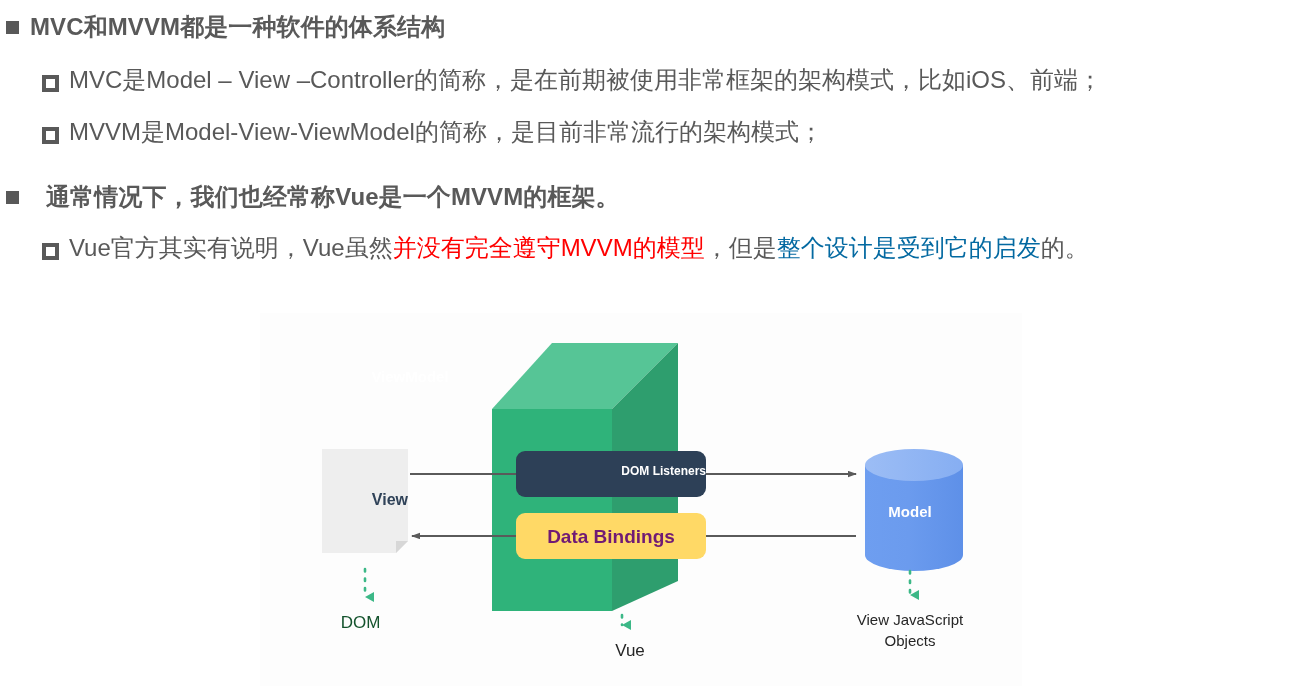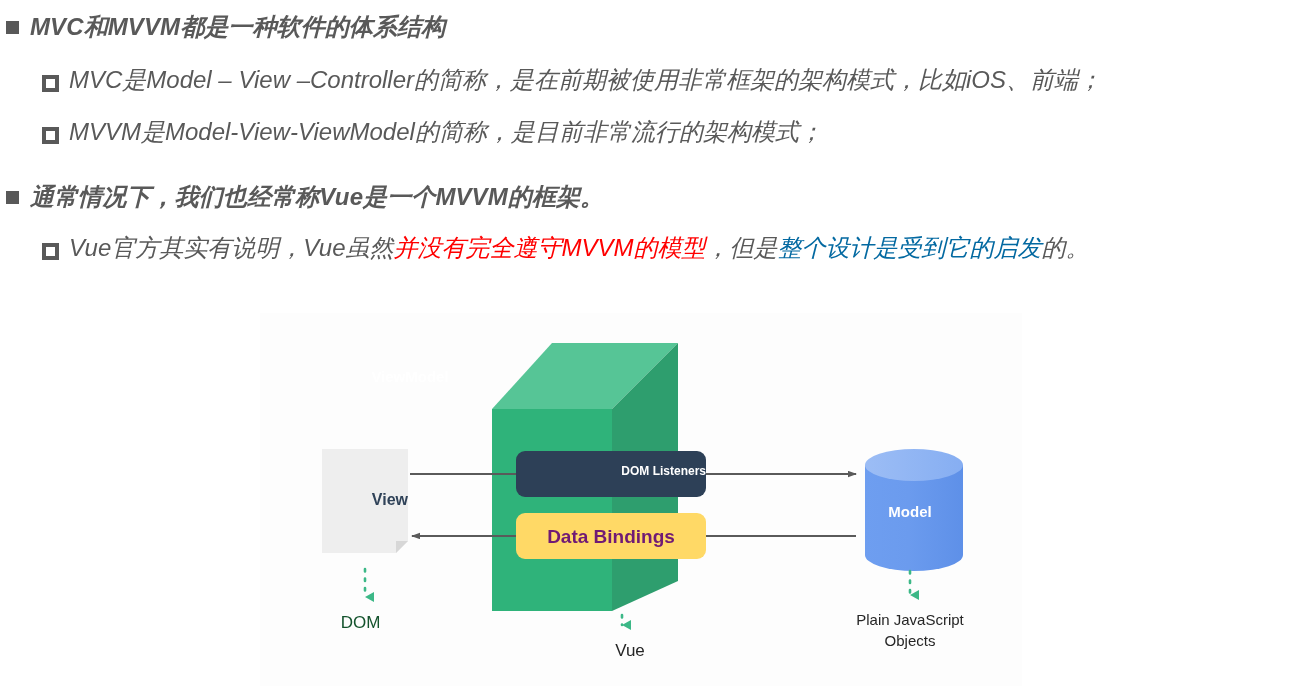--- a/index.html
+++ b/index.html
@@ -23,21 +23,20 @@
     left: 0;
     top: 0;
     width: 1303px;
     padding: 0;
   }
 
   .bullet-row {
     display: flex;
     align-items: flex-start;
     position: absolute;
-    font-style: italic;
   }
 
   
   .b1 { left: 6px; }
   .b1 .marker {
     width: 13px;
     height: 13px;
     background: #595959;
     flex: 0 0 auto;
     margin-top: 11px;
@@ -67,21 +66,21 @@
     font-size: 24px;
     font-weight: normal;
     color: #595959;
     line-height: 32px;
     white-space: nowrap;
   }
 
   .row-1 { top: 10px; }
   .row-2 { top: 64px; }
   .row-3 { top: 116px; }
-  .row-4 { top: 180px; }
+  .row-4 { top: 180px; gap: 16px; }
   .row-5 { top: 232px; }
 
   
   .diagram-wrap {
     position: absolute;
     left: 260px;
     top: 313px;
     width: 762px;
     height: 373px;
     background: #fdfdfd;
@@ -233,18 +232,18 @@
     </svg>
 
     <div class="dlabel lbl-viewmodel" data-bind="diagram.nodes.viewmodel">ViewModel</div>
     <div class="dlabel lbl-view" data-bind="diagram.nodes.view">View</div>
     <div class="dlabel lbl-dom-listeners" data-bind="diagram.nodes.dom_listeners">DOM Listeners</div>
     <div class="dlabel lbl-data-bindings" data-bind="diagram.nodes.data_bindings">Data Bindings</div>
     <div class="dlabel lbl-model" data-bind="diagram.nodes.model">Model</div>
     <div class="dlabel lbl-dom" data-bind="diagram.annotations.dom">DOM</div>
     <div class="dlabel lbl-vue" data-bind="diagram.annotations.vue">Vue</div>
     <div class="dlabel lbl-plainjs">
-      <div data-bind="diagram.annotations.plain_js_line1">Plain JavaScript</div>
+      <div data-bind="diagram.annotations.plain_js_line1">View JavaScript</div>
       <div data-bind="diagram.annotations.plain_js_line2">Objects</div>
     </div>
 
   </div>
 </div>
 
 </body></html>

